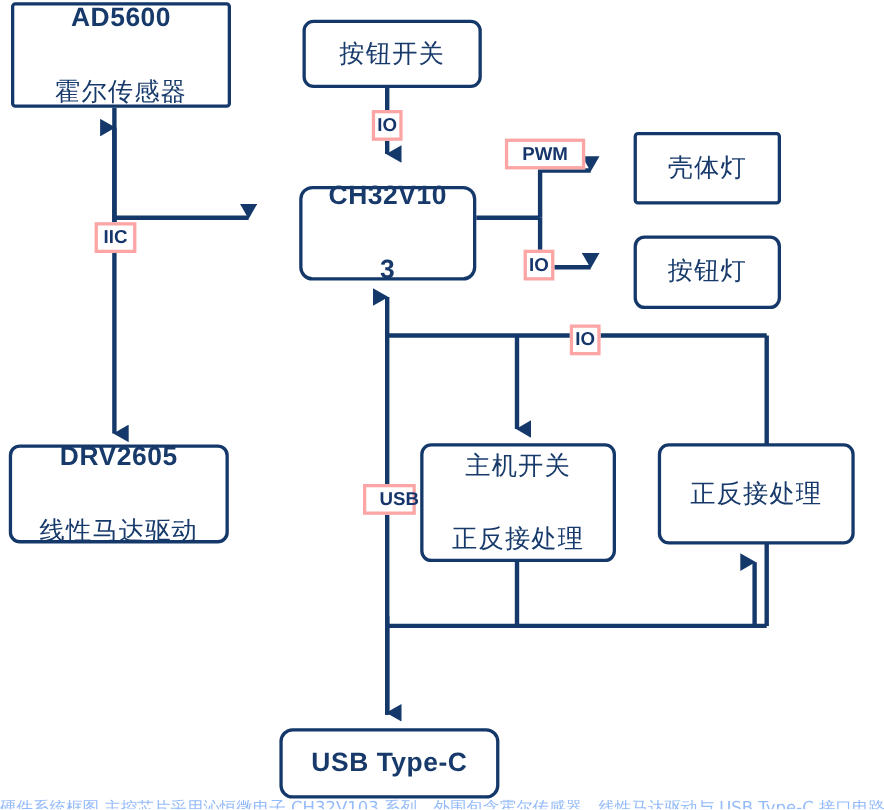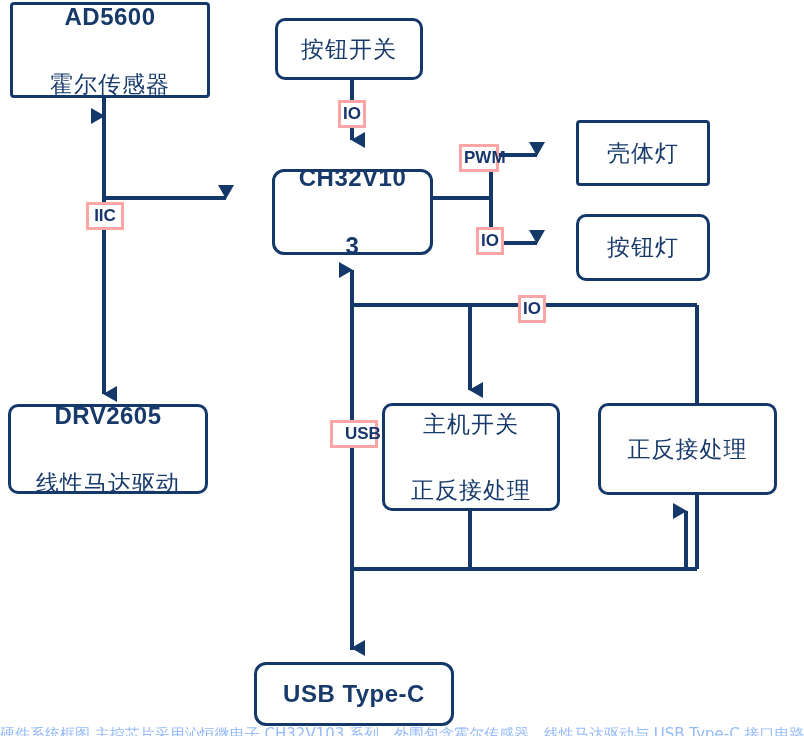--- a/index.html
+++ b/index.html
@@ -141,21 +141,21 @@
       <path d="M352,569 L697,569"></path>
       <path d="M686,569 L686,511" marker-end="url(#arrow-up)"></path>
     </g>
   </svg>
 
   <div class="node rounded-hard" style="left:10px; top:2px; width:200px; height:96px;">
     <div class="line-latin">AD5600</div>
     <div class="line-cjk">霍尔传感器</div>
   </div>
 
-  <div class="node rounded-mid" style="left:275px; top:18px; width:148px; height:62px;">
+  <div class="node rounded-mid" style="left:275px; top:18px; width:163px; height:62px;">
     <div class="line-cjk">按钮开关</div>
   </div>
 
   <div class="node rounded-soft" style="left:272px; top:169px; width:161px; height:86px;">
     <div class="line-latin">CH32V10</div>
     <div class="line-latin">3</div>
   </div>
 
   <div class="node rounded-hard" style="left:576px; top:120px; width:134px; height:66px;">
     <div class="line-cjk">壳体灯</div>
@@ -180,25 +180,25 @@
   </div>
 
   <div class="node rounded-soft" style="left:254px; top:662px; width:200px; height:64px;">
     <div class="line-latin">USB Type-C</div>
   </div>
 
   <div class="edge-label" style="left:338px; top:100px; width:28px;">IO</div>
 
   <div class="edge-label" style="left:86px; top:202px; width:38px;">IIC</div>
 
-  <div class="edge-label" style="left:459px; top:144px; width:40px;">PWM</div>
+  <div class="edge-label" style="left:459px; top:126px; width:73px;">PWM</div>
 
   <div class="edge-label" style="left:476px; top:227px; width:28px;">IO</div>
 
   <div class="edge-label" style="left:518px; top:295px; width:28px;">IO</div>
 
-  <div class="edge-label" style="left:330px; top:420px; width:48px;padding-left:12px;">USB</div>
+  <div class="edge-label" style="left:330px; top:440px; width:48px;padding-left:12px;">USB</div>
 
   <div id="bottom-caption">
     <span>硬件系统框图  主控芯片采用沁恒微电子 CH32V103 系列，外围包含霍尔传感器、线性马达驱动与 USB Type-C 接口电路</span>
   </div>
 
 </div>
 
 </body></html>

